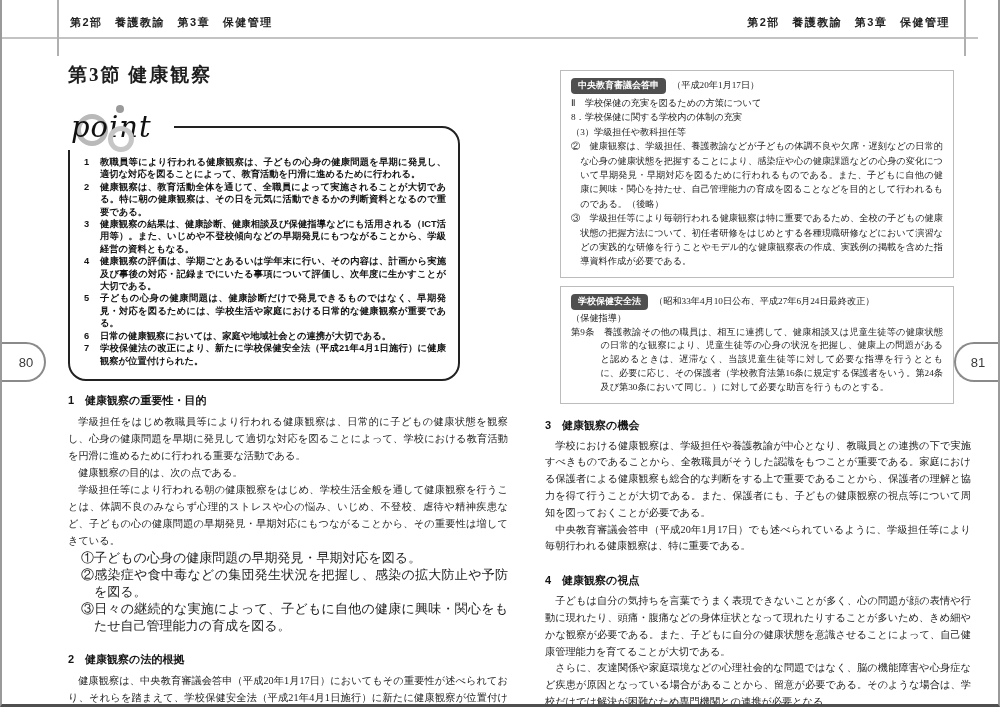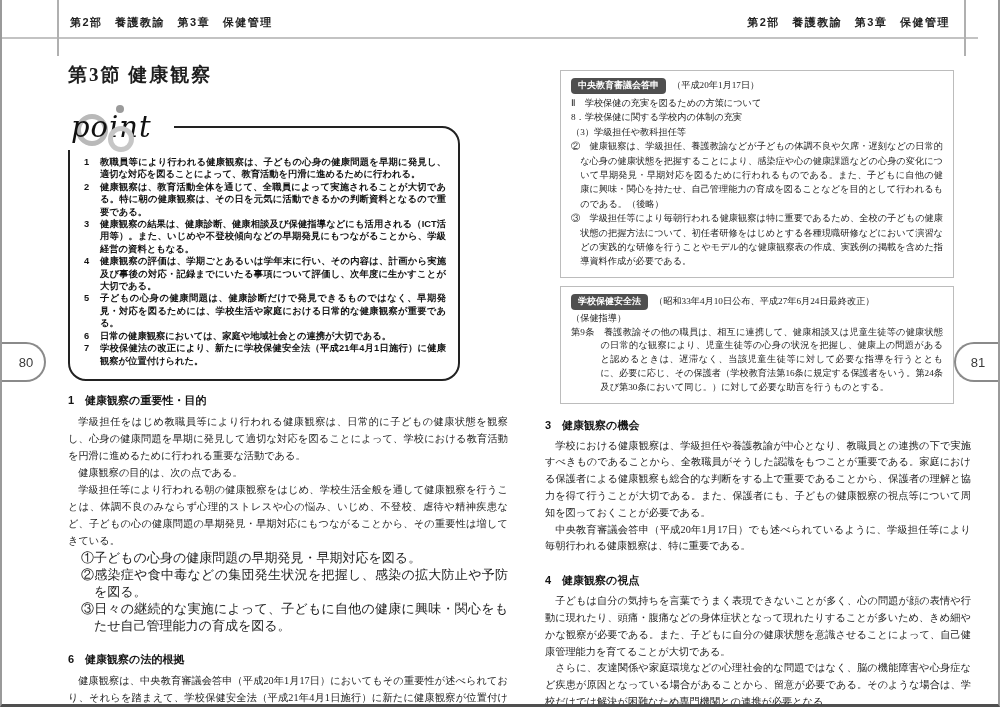--- a/index.html
+++ b/index.html
@@ -114,21 +114,21 @@
       <h2 class="sec-head">1　健康観察の重要性・目的</h2>
       <p class="para">学級担任をはじめ教職員等により行われる健康観察は、日常的に子どもの健康状態を観察し、心身の健康問題を早期に発見して適切な対応を図ることによって、学校における教育活動を円滑に進めるために行われる重要な活動である。</p>
       <p class="para">健康観察の目的は、次の点である。</p>
       <p class="para">学級担任等により行われる朝の健康観察をはじめ、学校生活全般を通して健康観察を行うことは、体調不良のみならず心理的ストレスや心の悩み、いじめ、不登校、虐待や精神疾患など、子どもの心の健康問題の早期発見・早期対応にもつながることから、その重要性は増してきている。</p>
       <div class="circ">①子どもの心身の健康問題の早期発見・早期対応を図る。</div>
       <div class="circ">②感染症や食中毒などの集団発生状況を把握し、感染の拡大防止や予防を図る。</div>
       <div class="circ">③日々の継続的な実施によって、子どもに自他の健康に興味・関心をもたせ自己管理能力の育成を図る。</div>
     </div>
 
     <div class="body-sec">
-      <h2 class="sec-head">6　健康観察の法的根拠</h2>
+      <h2 class="sec-head">2　健康観察の法的根拠</h2>
       <p class="para">健康観察は、中央教育審議会答申（平成20年1月17日）においてもその重要性が述べられており、それらを踏まえて、学校保健安全法（平成21年4月1日施行）に新たに健康観察が位置付けられ、充実が図られた。</p>
     </div>
   </div>
 
   <div class="right-page">
 
     <div class="ref-box">
       <div class="ref-head">
         <span class="ref-tag">中央教育審議会答申</span><span class="ref-date">（平成20年1月17日）</span>
       </div>

